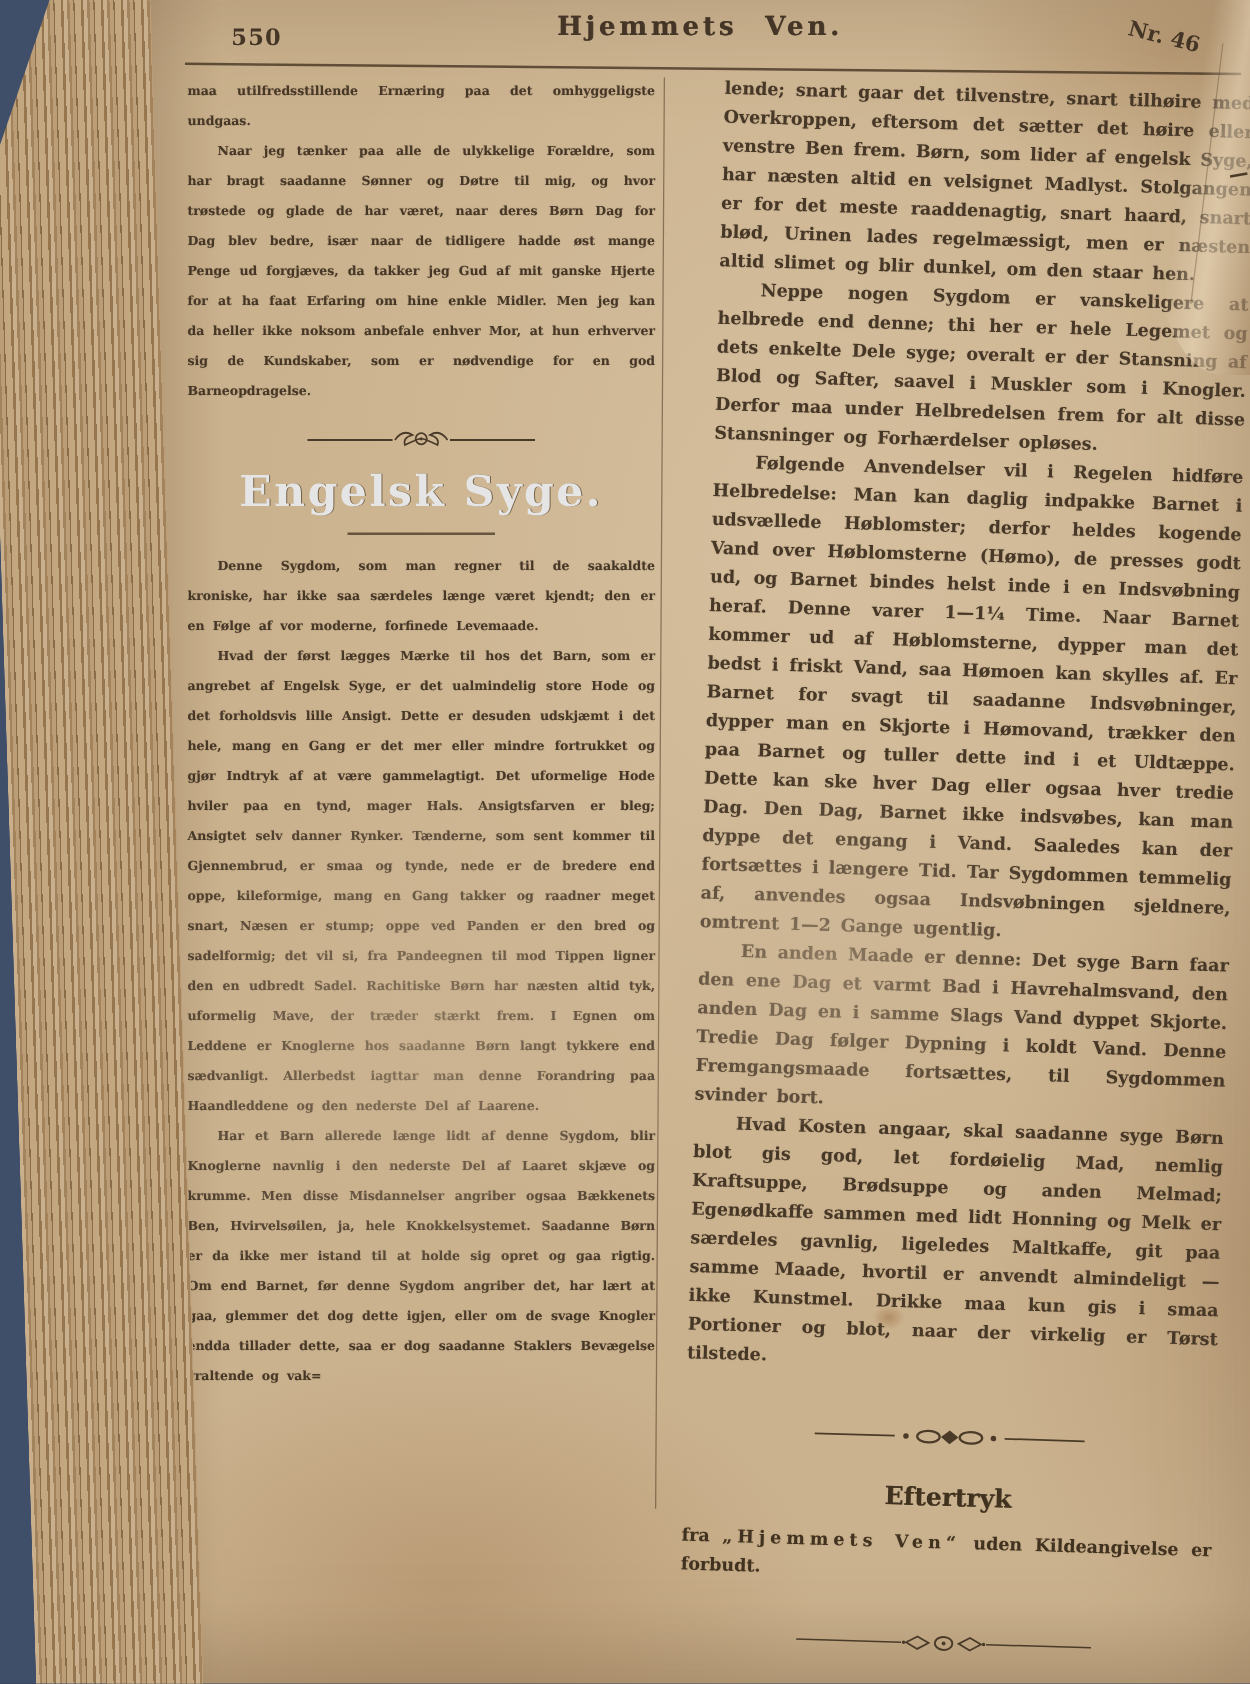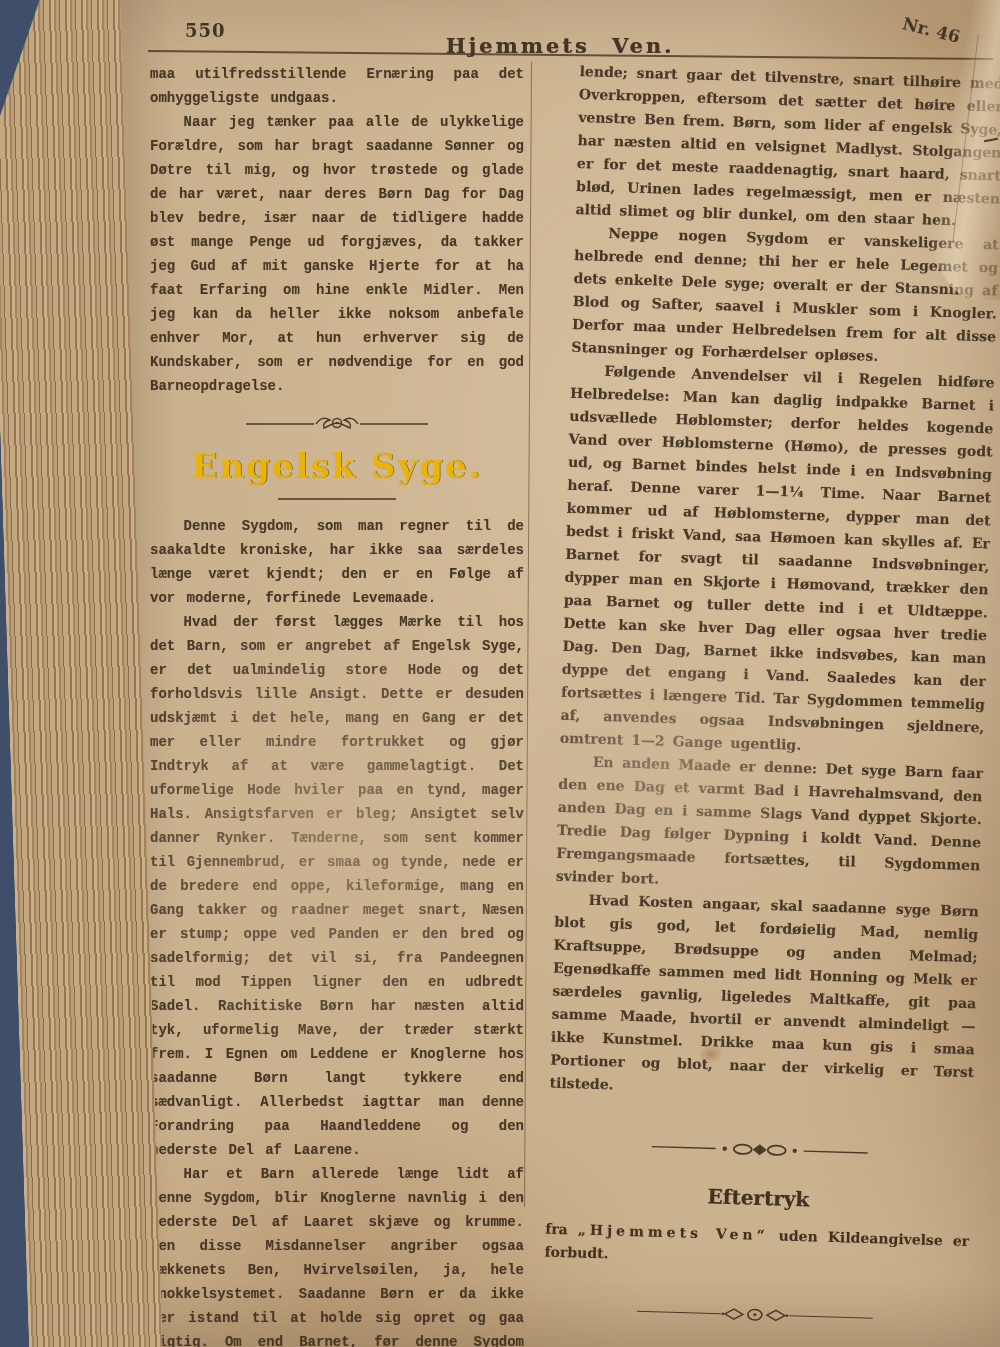--- a/index.html
+++ b/index.html
@@ -53,45 +53,45 @@
     position:absolute;left:95px;top:640px;width:440px;height:430px;z-index:4;pointer-events:none;
     background:radial-gradient(ellipse at 55% 45%, rgba(203,180,148,0.52), rgba(203,180,148,0) 72%);
   }
   .fade-right{
     position:absolute;left:535px;top:620px;width:320px;height:280px;z-index:4;pointer-events:none;
     background:radial-gradient(ellipse at 40% 55%, rgba(203,180,148,0.55), rgba(203,180,148,0) 72%);
   }
   
   .h-pagenum{position:absolute;left:185px;top:20px;z-index:2;
     font-size:18px;font-weight:700;letter-spacing:1px;color:#443526;}
-  .h-masthead{position:absolute;left:300px;top:33px;width:520px;z-index:2;text-align:center;
+  .h-masthead{position:absolute;left:300px;top:8px;width:520px;z-index:2;text-align:center;
     font-size:21px;font-weight:700;letter-spacing:3px;word-spacing:12px;color:#443526;
     text-shadow:0.4px 0 0 rgba(68,53,38,0.7);}
   .h-issue{position:absolute;left:902px;top:20px;z-index:2;
     font-size:17px;font-weight:700;color:#443526;transform:rotate(14deg);}
   .h-rule{position:absolute;left:148px;top:50px;width:845px;height:2px;z-index:2;
     background:rgba(70,52,34,0.8);transform:rotate(0.55deg);transform-origin:0 0;}
   
   .col-rule{position:absolute;left:531px;top:62px;width:1px;height:1145px;z-index:2;
     background:rgba(88,66,44,0.6);transform:rotate(0.35deg);transform-origin:top;}
   .col{position:absolute;z-index:2;color:#463727;}
   .col-left {left:150px;top:62px;width:374px;}
   .col-right{left:580px;top:60px;width:424px;transform:rotate(1.7deg);transform-origin:0 0;}
   .col p{
     margin:0;text-align:justify;font-weight:700;word-spacing:3px;
     text-shadow:0 0 1px rgba(70,52,34,0.30);
   }
-  .col-left  p{font-size:14px;line-height:24px;font-family:Liberation Mono, monospace;}
+  .col-left  p{font-size:10px;line-height:24px;}
   .col-right p{font-size:14px;line-height:23px;}
   .indent{text-indent:2.4em;}
   .ornament{display:block;text-align:center;margin:14px 0 10px;}
   .ornament svg{vertical-align:middle;}
   .article-title{
     text-align:center;font-size:34px;font-weight:700;letter-spacing:2px;
-    margin:10px 0 12px;color:#eab308;text-shadow:0.8px 0 0 rgba(65,50,31,0.65);
+    margin:10px 0 12px;color:#e5e5e5;text-shadow:0.8px 0 0 rgba(65,50,31,0.65);
   }
   .title-underline{width:118px;height:2px;background:rgba(70,52,34,0.75);margin:8px auto 14px;}
   .r-divider{margin:38px 0 28px;}
   .notice-title{
     text-align:center;font-size:20px;font-weight:700;margin:0 0 14px;color:#41321f;
     text-shadow:0.5px 0 0 rgba(65,50,31,0.6);
   }
   .notice-body{font-size:16px;line-height:28px;font-weight:700;text-align:justify;
     color:#41321f;margin:0;word-spacing:3px;}
   .spaced{letter-spacing:4px;}

